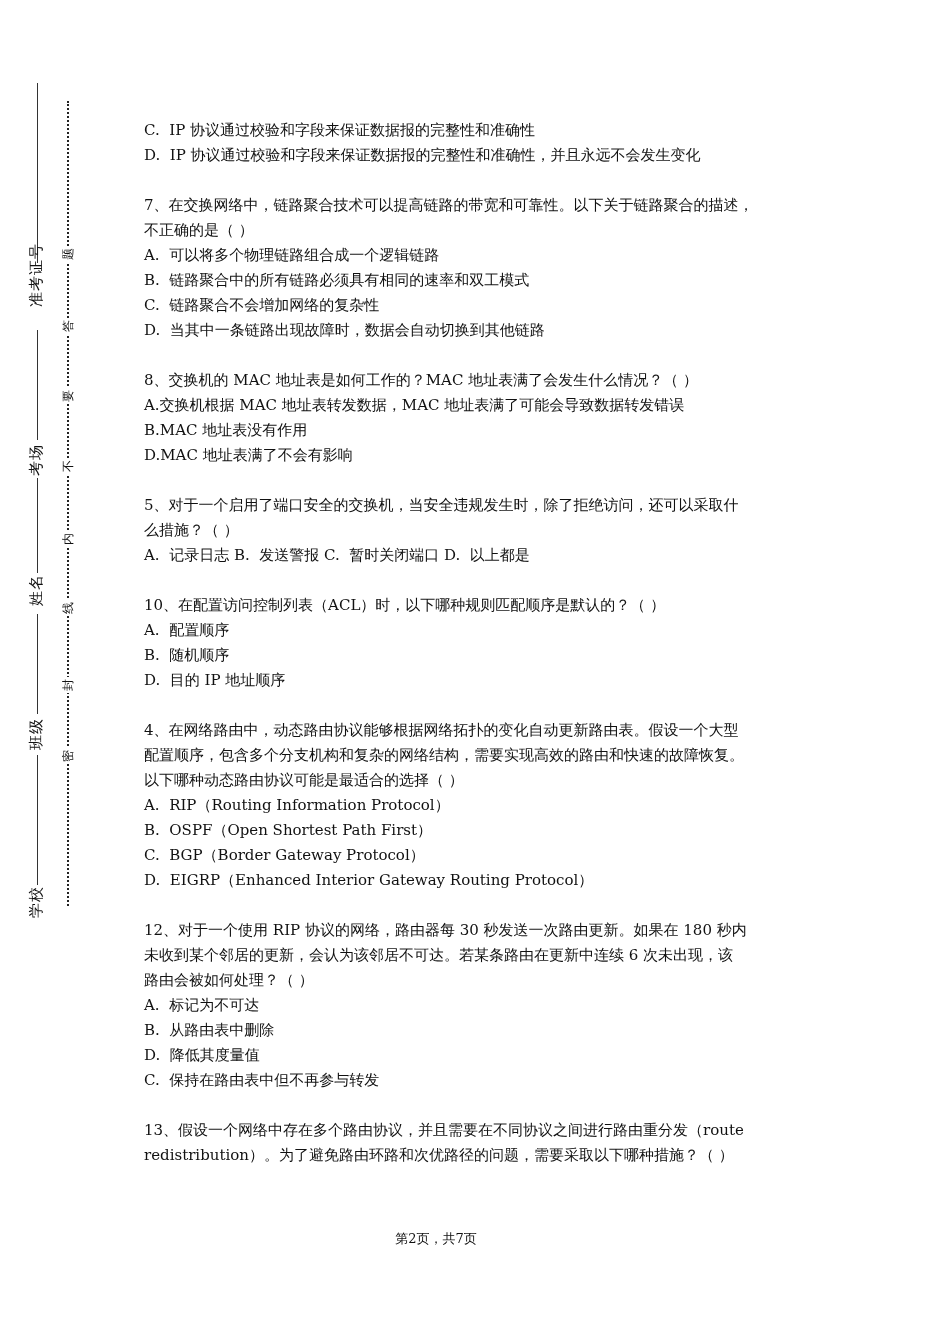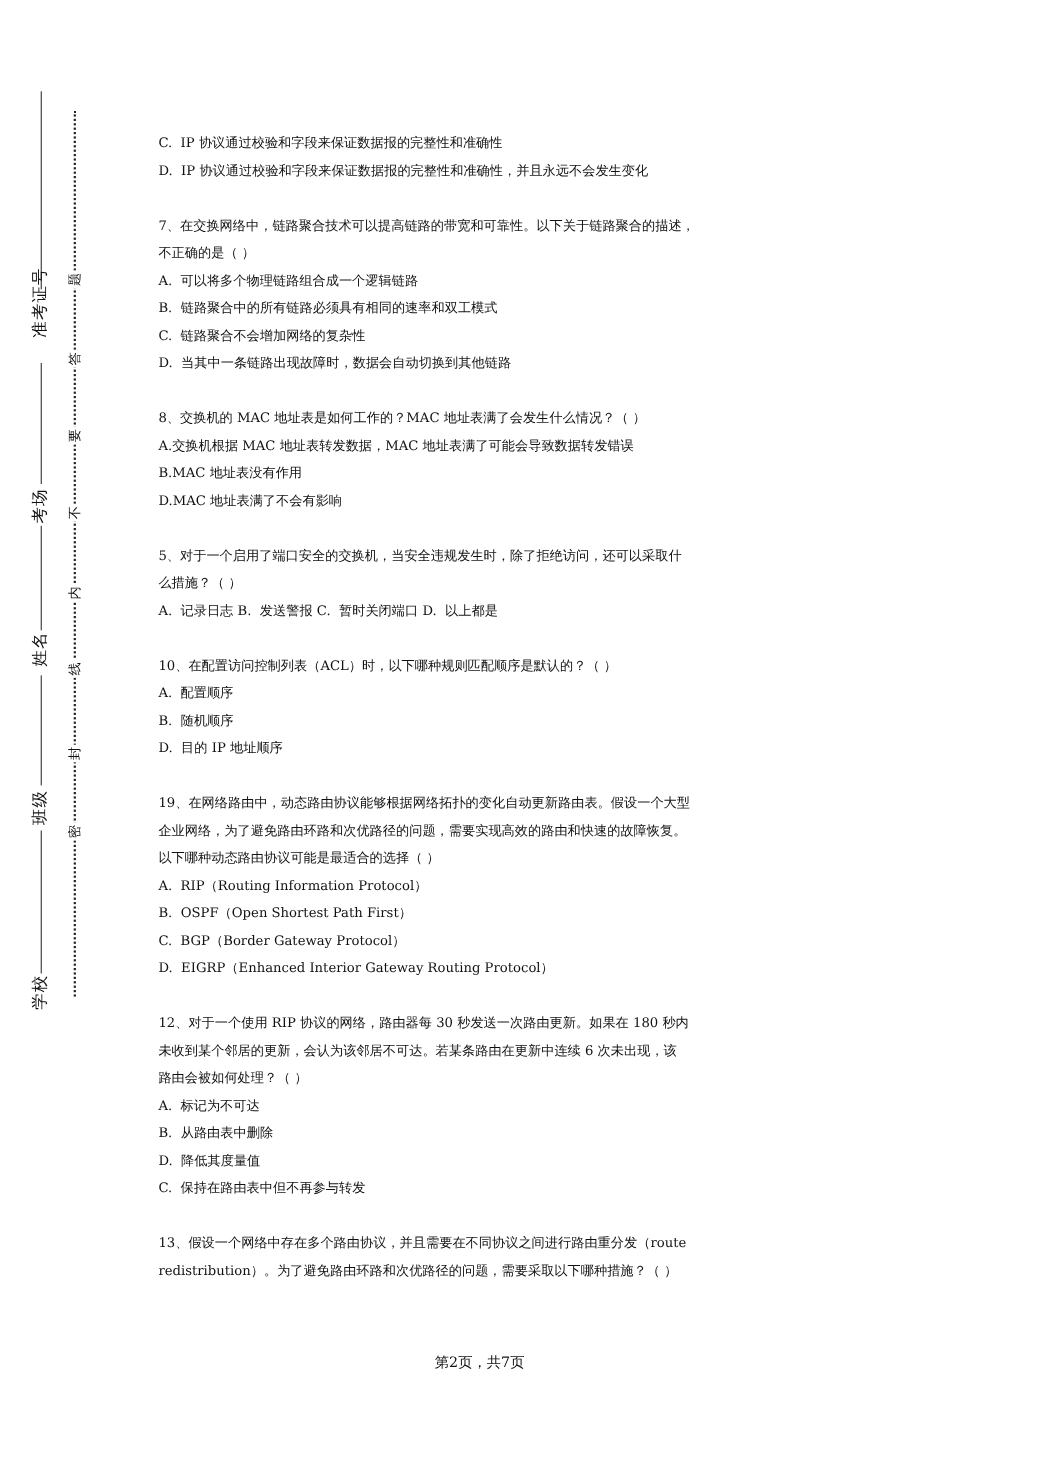--- a/index.html
+++ b/index.html
@@ -8,21 +8,21 @@
   .binding { position:absolute; left:0; top:0; width:120px; height:1344px; }
   .solid-seg { position:absolute; left:37px; width:1px; background:#333; }
   .field-label { position:absolute; left:14px; width:44px; height:44px;
                  font-size:15px; line-height:44px; text-align:center;
                  transform:rotate(-90deg); white-space:nowrap; letter-spacing:1px; }
   .dot-seg { position:absolute; left:67px; width:0; border-left:2px dotted #222; }
   .seal-char { position:absolute; left:60px; width:16px; height:16px;
                font-size:12px; line-height:16px; text-align:center;
                transform:rotate(-90deg); background:#fff; }
   .content { position:absolute; left:144px; top:118px; width:672px;
-             font-size:12px; line-height:25px; }
+             font-size:15px; line-height:25px; }
   .q { margin-bottom:25px; }
   .line { white-space:pre-wrap; word-break:break-all; }
   .footer { position:absolute; left:0; width:872px; top:1230px;
             text-align:center; font-size:13px; }
 </style>
 </head>
 <body>
 
 <div class="binding">
   <div class="solid-seg" style="top:83px;height:180px;"></div>
@@ -76,22 +76,22 @@
   </div>
 
   <div class="q">
     <div class="line">10、在配置访问控制列表（ACL）时，以下哪种规则匹配顺序是默认的？（ ）</div>
     <div class="line">A.  配置顺序</div>
     <div class="line">B.  随机顺序</div>
     <div class="line">D.  目的 IP 地址顺序</div>
   </div>
 
   <div class="q">
-    <div class="line">19、在网络路由中，动态路由协议能够根据网络拓扑的变化自动更新路由表。假设一个大型</div>
-    <div class="line">企业网络，为了避免路由环路和次优路径的问题，需要实现高效的路由和快速的故障恢复。</div>
+    <div class="line">4、在网络路由中，动态路由协议能够根据网络拓扑的变化自动更新路由表。假设一个大型</div>
+    <div class="line">配置顺序，包含多个分支机构和复杂的网络结构，需要实现高效的路由和快速的故障恢复。</div>
     <div class="line">以下哪种动态路由协议可能是最适合的选择（ ）</div>
     <div class="line">A.  RIP（Routing Information Protocol）</div>
     <div class="line">B.  OSPF（Open Shortest Path First）</div>
     <div class="line">C.  BGP（Border Gateway Protocol）</div>
     <div class="line">D.  EIGRP（Enhanced Interior Gateway Routing Protocol）</div>
   </div>
 
   <div class="q">
     <div class="line">12、对于一个使用 RIP 协议的网络，路由器每 30 秒发送一次路由更新。如果在 180 秒内</div>
     <div class="line">未收到某个邻居的更新，会认为该邻居不可达。若某条路由在更新中连续 6 次未出现，该</div>

